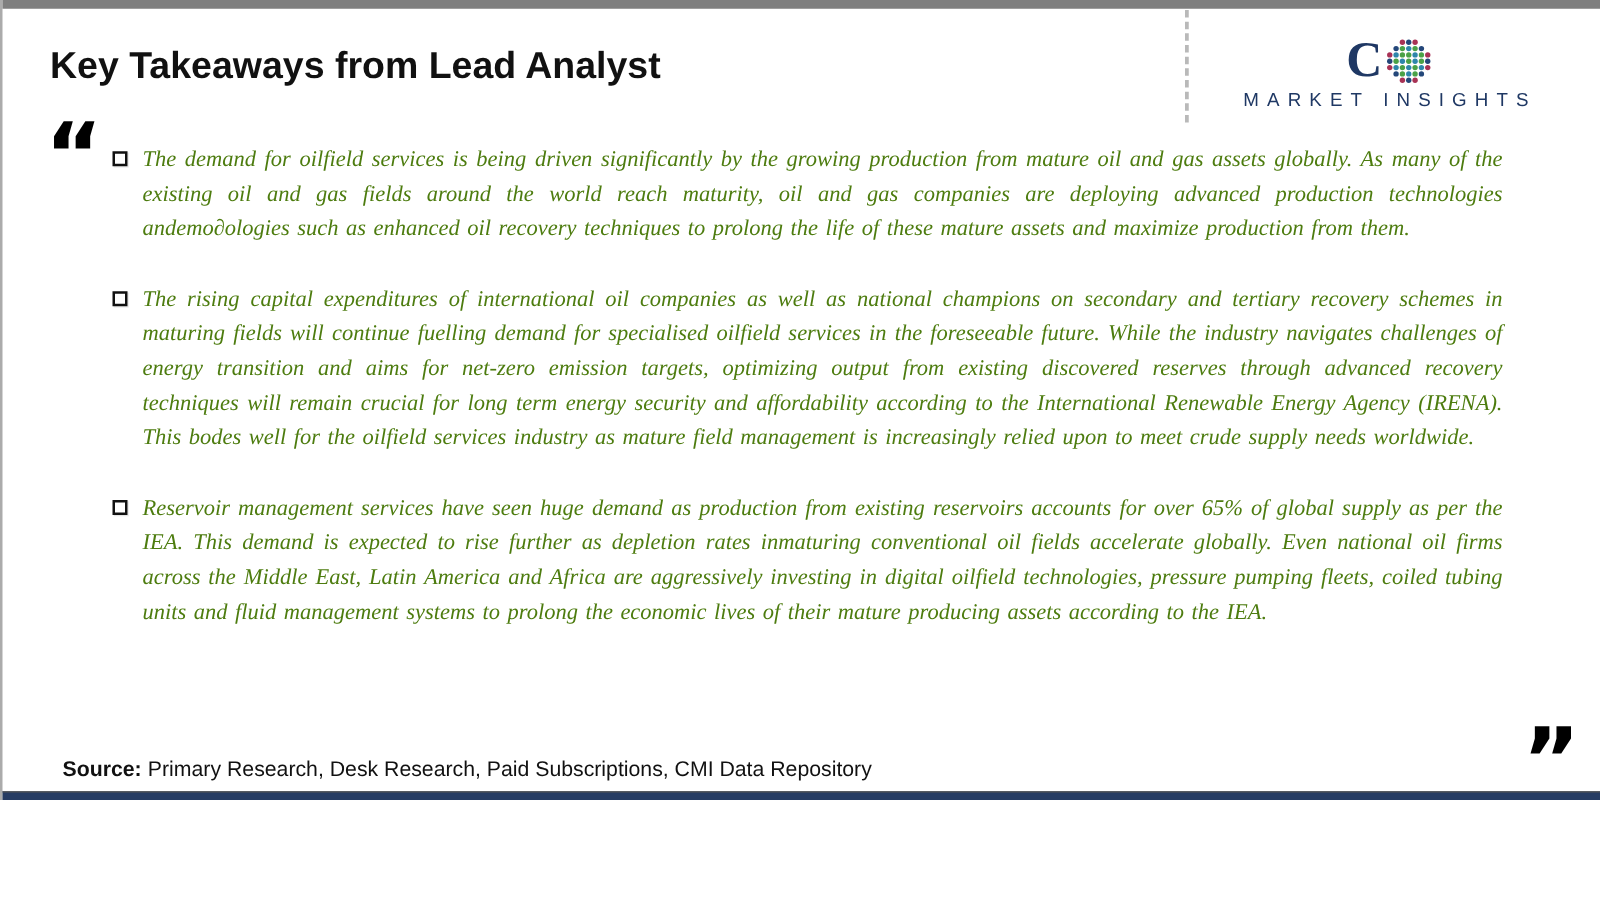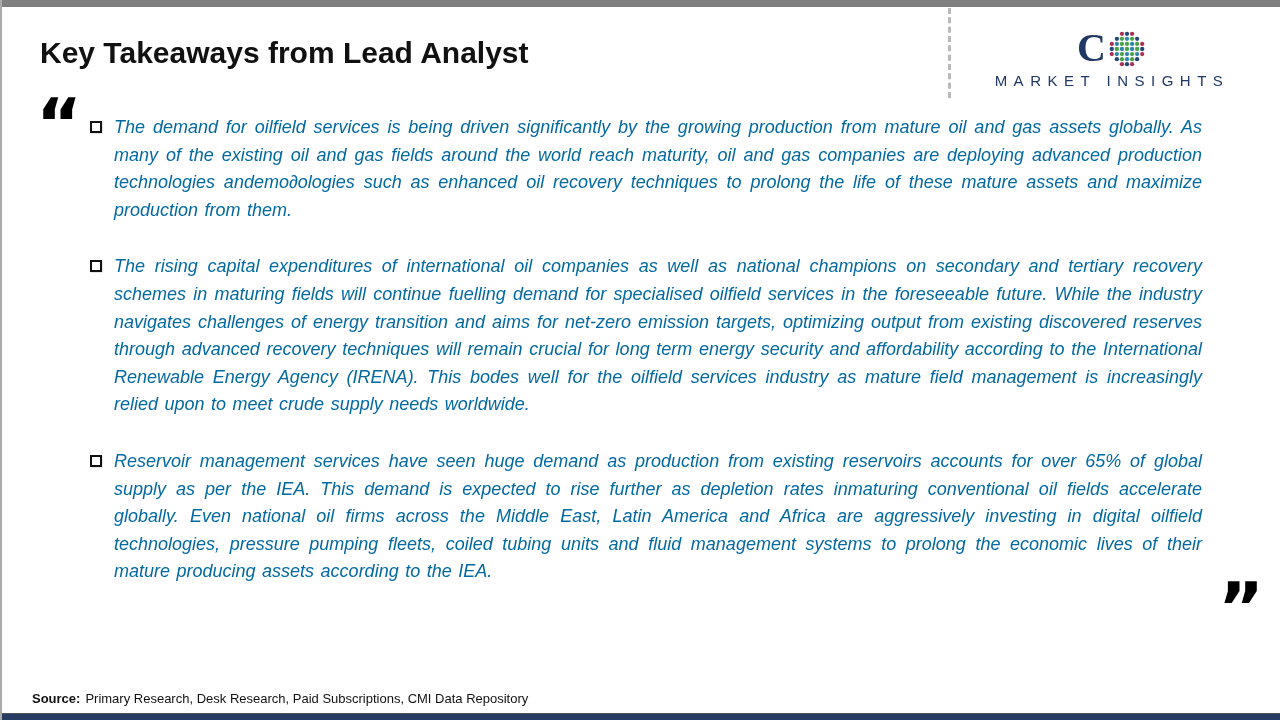--- a/index.html
+++ b/index.html
@@ -1,18 +1,18 @@
 <!DOCTYPE html>
 <html><head>
 <meta charset="utf-8">
 <style>
   * { margin: 0; padding: 0; box-sizing: border-box; }
   html, body { width: 1280px; height: 720px; overflow: hidden; background: #ffffff; }
   .slide {
-    position: relative; width: 1280px; height: 720px; background: #ffffff;
+    position: relative; width: 1280px; height: 640px; background: #ffffff;
     font-family: "Liberation Sans", sans-serif; color: #1a1a1a;
     border-left: 2px solid #ababab;
   }
   .top-bar { position: absolute; top: 0; left: 0; width: 100%; height: 7px; background: #7f7f7f; }
   .bottom-bar { position: absolute; bottom: 0; left: 0; width: 100%; height: 7px; background: #263c63; border-top: 1px solid #555; }
 
   .page-title {
     position: absolute; left: 38px; top: 36px;
     font-size: 30px; font-weight: bold; color: #111111; letter-spacing: 0px;
   }
@@ -44,25 +44,25 @@
 
   
   .bullets { position: absolute; left: 88px; top: 114px; right: 78px; }
   .bullet { position: relative; padding-left: 24px; margin-bottom: 29px; }
   .bullet-square {
     position: absolute; left: 0; top: 7px; width: 12px; height: 12px;
     border: 2px solid #111111; background: #ffffff; box-shadow: 1px 1px 0 #44444422;
   }
   .bullet p {
     font-style: italic; font-size: 18px; line-height: 27.6px;
-    text-align: justify; text-align-last: left; color: #0369a1; word-spacing: 1.5px;
+    text-align: justify; text-align-last: left; color: #4d7c0f; word-spacing: 1.5px; font-family: Liberation Serif, serif;
   }
 
   
-  .source-line { position: absolute; left: 30px; bottom: 14px; font-size: 13px; color: #111111; }
+  .source-line { position: absolute; left: 48px; bottom: 14px; font-size: 17px; color: #111111; }
   .source-label { font-weight: bold; margin-right: 5px; }
 </style>
 </head>
 <body>
 
 <div class="slide">
   <div class="top-bar"></div>
 
   <h1 class="page-title">Key Takeaways from Lead Analyst</h1>
 

